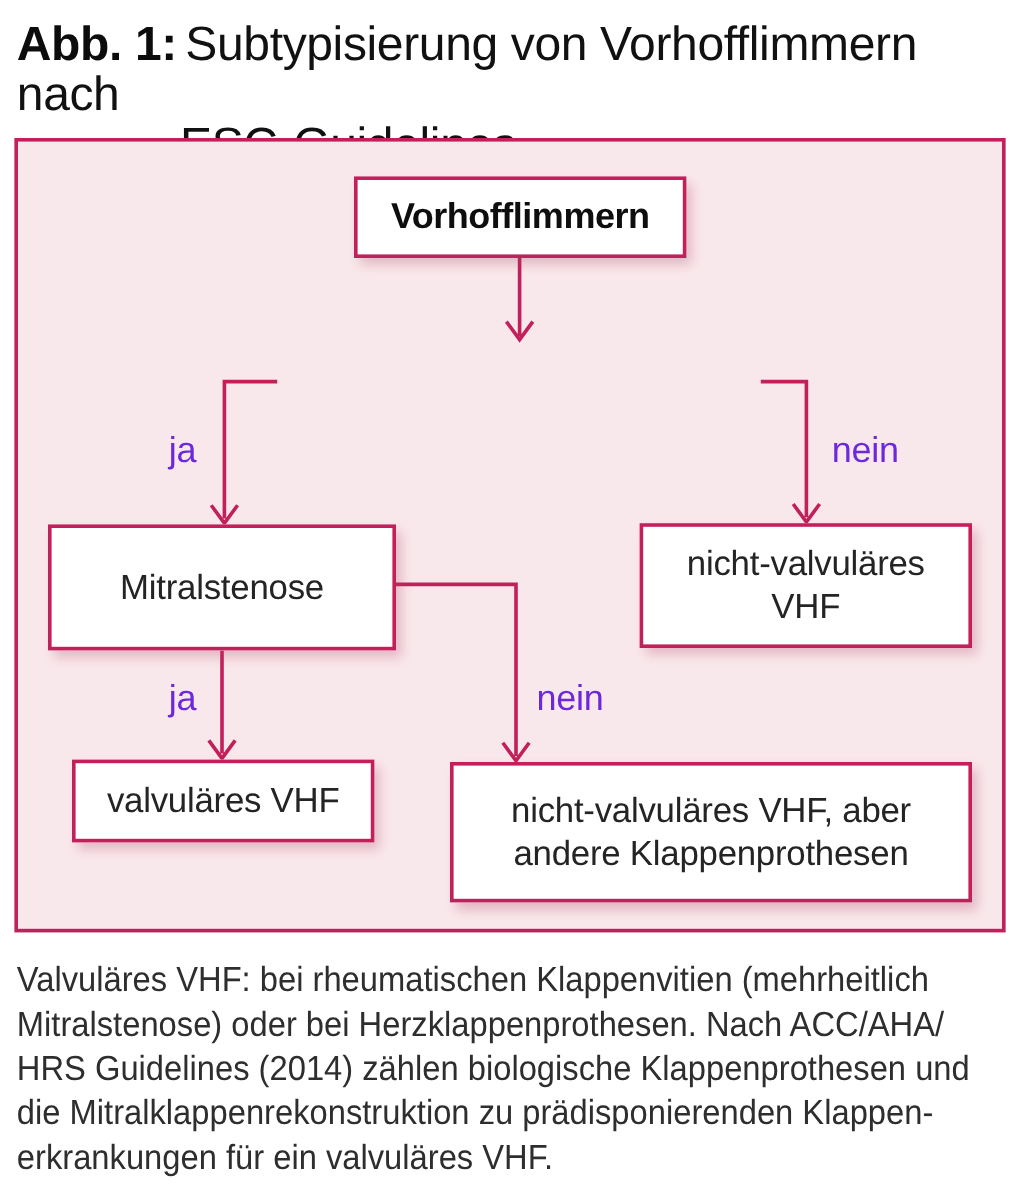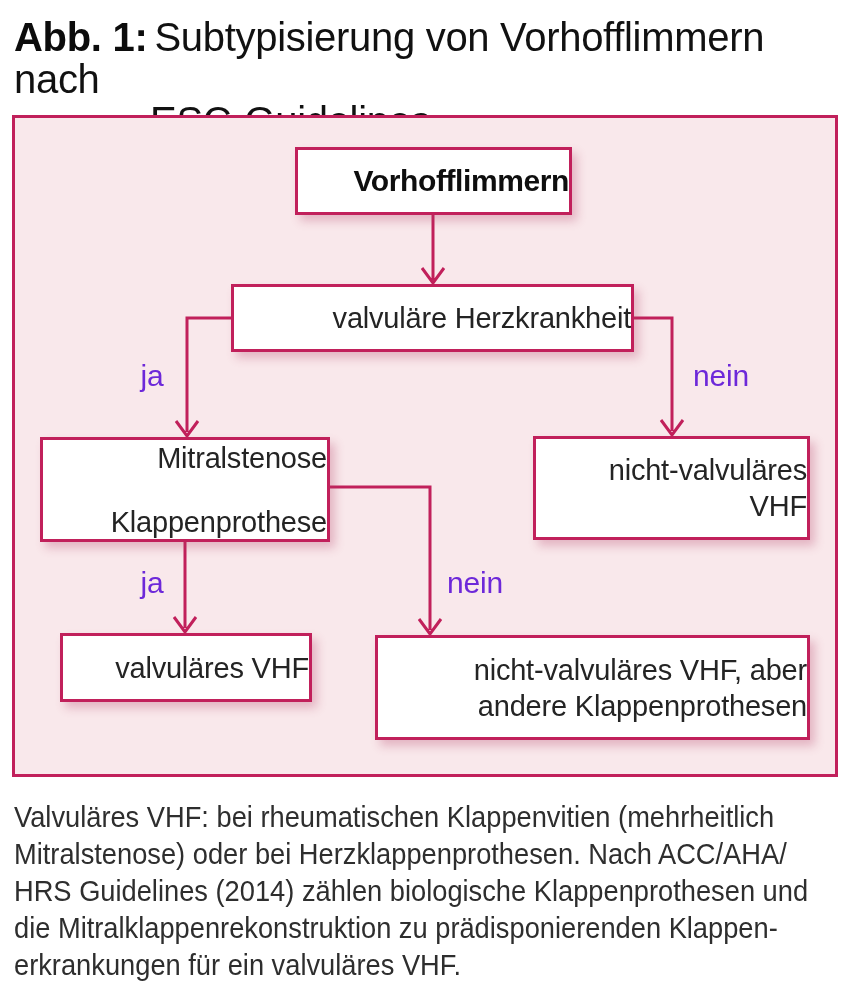--- a/index.html
+++ b/index.html
@@ -36,21 +36,21 @@
   }
   .arrows {
     position: absolute; left: 0; top: 0; width: 820px; height: 656px;
     color: var(--accent);
   }
   .node {
     position: absolute;
     background: var(--box-bg);
     border: 3px solid var(--accent);
     display: flex; flex-direction: column;
-    align-items: flex-end; justify-content: center;
+    align-items: center; justify-content: center;
     text-align: center;
     font-size: 29px; line-height: 36px; color: var(--text);
     letter-spacing: -0.2px;
     box-shadow: 5px 6px 9px rgba(178, 62, 104, 0.30);
   }
   .node.root { font-weight: bold; font-size: 30px; color: #0e0e0e; letter-spacing: -0.4px; }
 
   .edge-label {
     position: absolute;
     transform: translate(-50%, -50%);
@@ -83,39 +83,35 @@
     <path d="M216 200 H172 V314 M161 303 L172 318 L183 303"></path>
     <path d="M619 200 H657 V313 M646 302 L657 317 L668 302"></path>
     <path d="M170 424 V510 M159 499 L170 514 L181 499"></path>
     <path d="M315 369 H415 V512 M404 501 L415 516 L426 501"></path>
   </svg>
 
   <div class="node root" style="left:280px; top:29px; width:277px; height:68px;">
     <div>Vorhofflimmern</div>
   </div>
 
-  <div class="node" style="left:216px; top:166px; width:403px; height:68px;">
-    <div>valvuläre Herzkrankheit</div>
-  </div>
 
   <div class="node" style="left:25px; top:319px; width:290px; height:105px;gap:28px;">
     <div>Mitralstenose</div>
-    <div>Klappenprothese</div>
   </div>
 
   <div class="node" style="left:45px; top:515px; width:252px; height:69px;">
     <div>valvuläres VHF</div>
   </div>
 
   <div class="node" style="left:518px; top:318px; width:277px; height:104px;">
     <div>nicht-valvuläres</div>
     <div>VHF</div>
   </div>
 
-  <div class="node" style="left:360px; top:517px; width:435px; height:105px;">
+  <div class="node" style="left:360px; top:517px; width:435px; height:117px;">
     <div>nicht-valvuläres VHF, aber</div>
     <div>andere Klappenprothesen</div>
   </div>
 
   <span class="edge-label" style="left:137px; top:258px;">ja</span>
   <span class="edge-label" style="left:706px; top:258px;">nein</span>
   <span class="edge-label" style="left:137px; top:465px;">ja</span>
   <span class="edge-label" style="left:460px; top:465px;">nein</span>
 </div>
 

